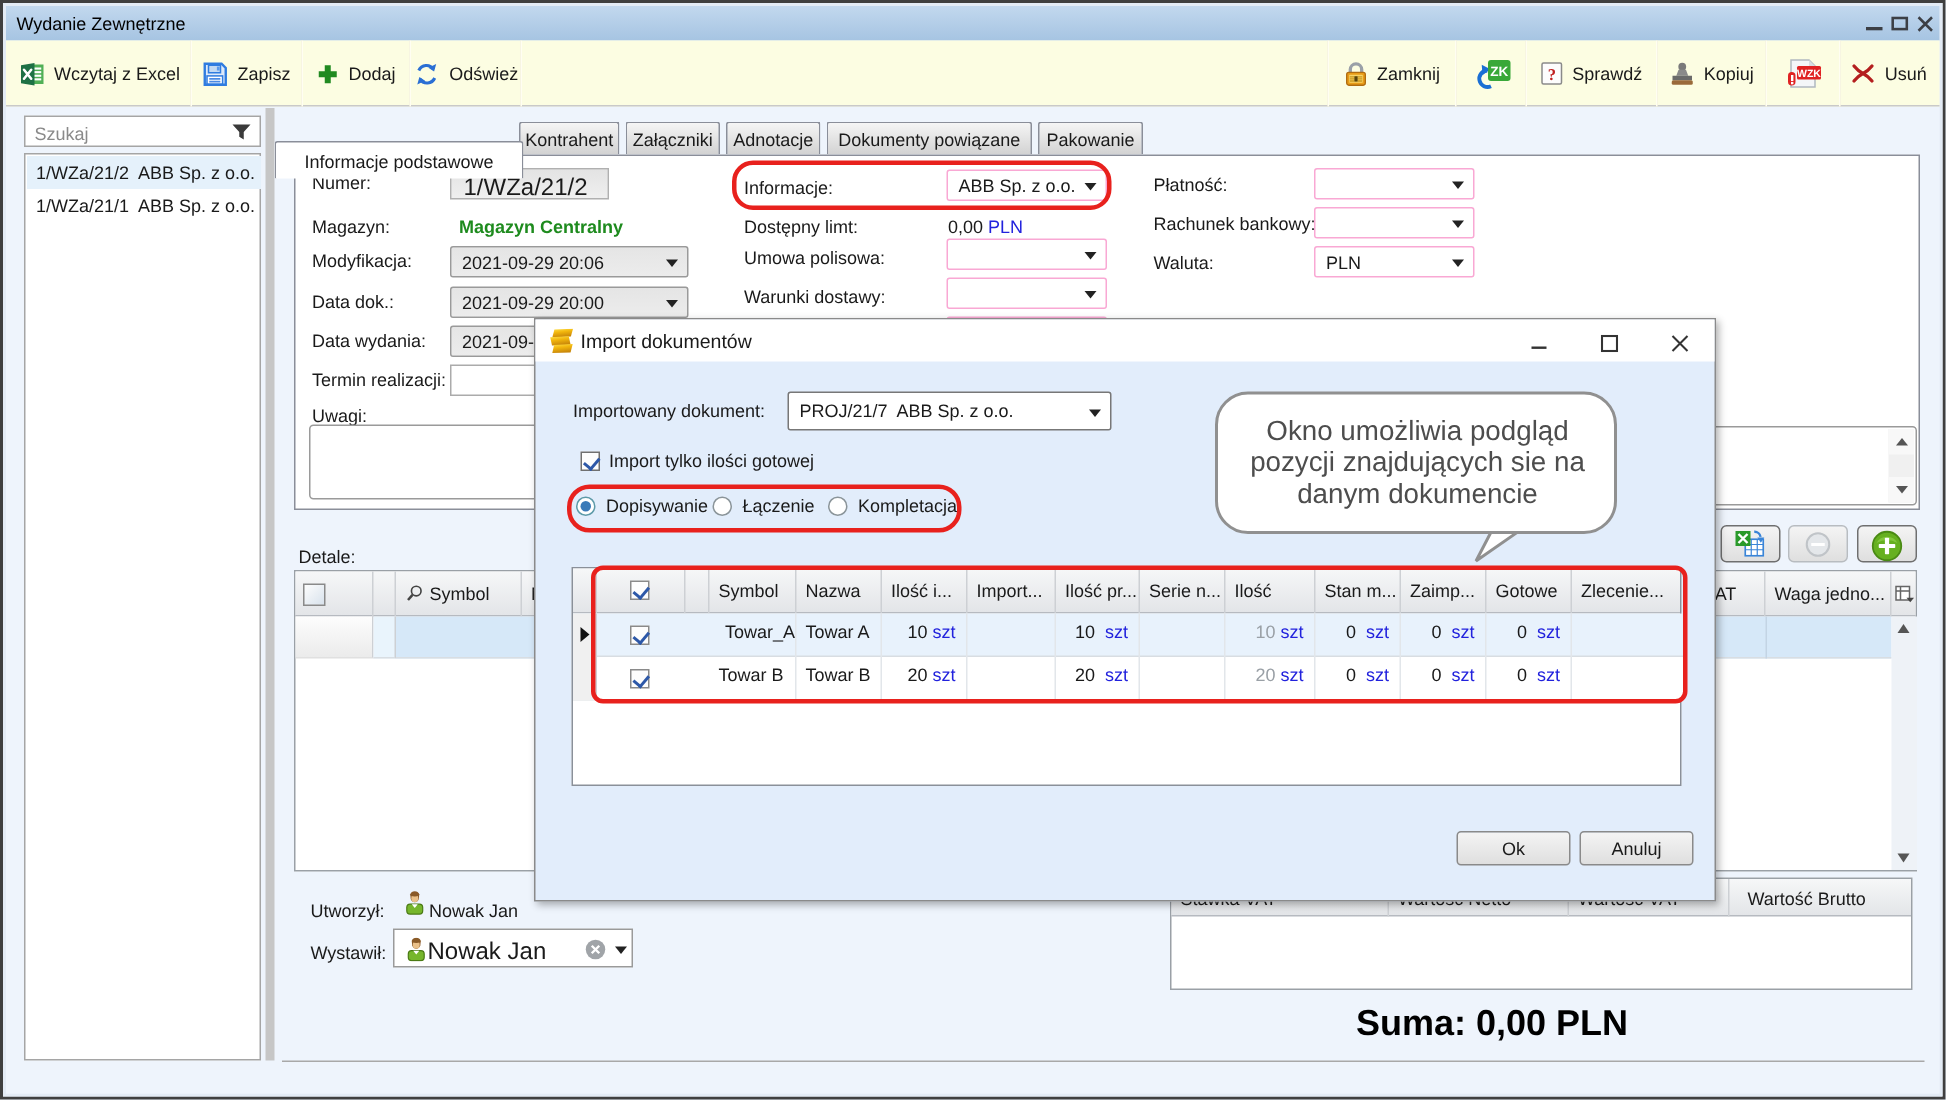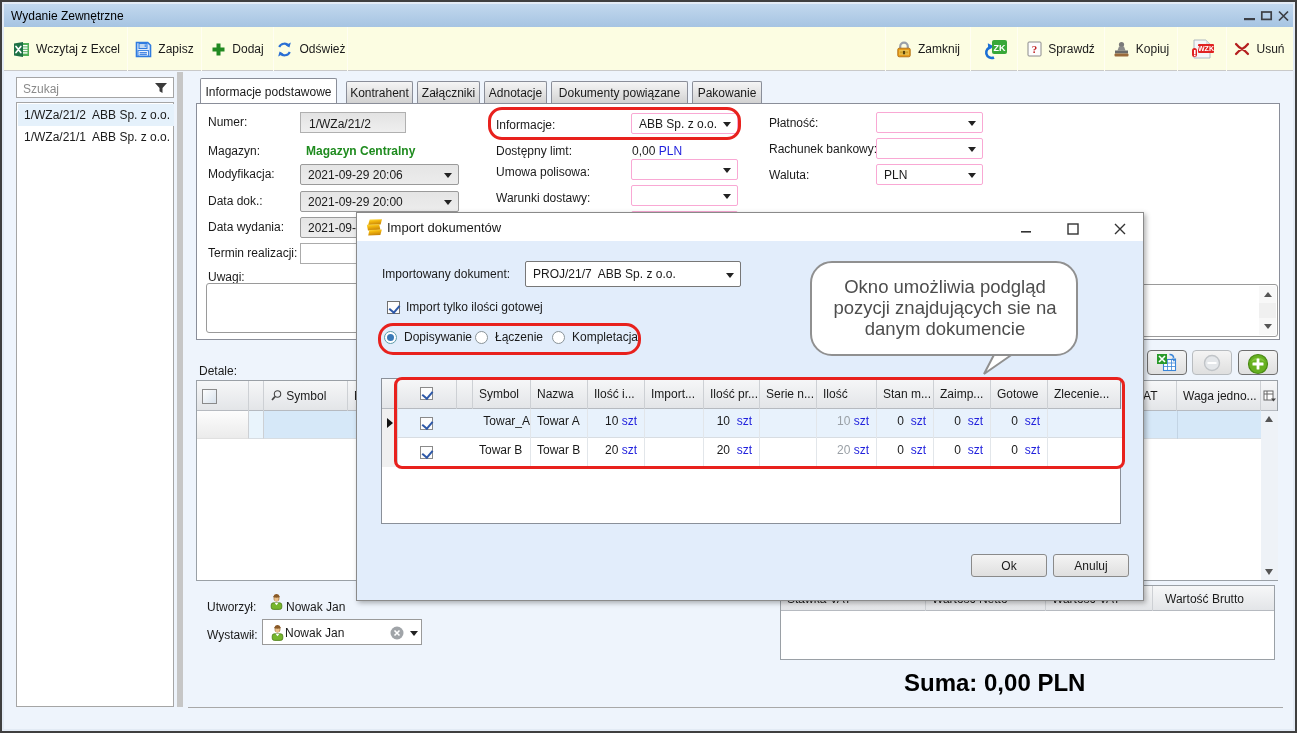--- a/index.html
+++ b/index.html
@@ -22,21 +22,21 @@
   .li1 { position:absolute; left:1px; top:1px; width:156px; height:22px; background:#e5f1fb; }
   .li { padding:4px 0 0 6px; font-size:12px; white-space:nowrap; }
   .splitter { position:absolute; left:173px; top:68px; width:6px; height:635px; background:#c6c6c6; }
 
   
   .tab { position:absolute; font-size:12px; text-align:center; border:1px solid #8a8e99; border-bottom:none; background:linear-gradient(#f5f5f5,#d2d2d2); padding-top:4px; height:22px; top:77px; border-radius:2px 2px 0 0; }
   .tab.active { background:#fff; height:25px; top:74px; z-index:3; padding-top:6px; }
   .formpanel { position:absolute; left:192px; top:99px; width:1084px; height:237px; background:#fff; border:1px solid #8a8e99; z-index:1; }
 
   label.fl { position:absolute; font-size:12px; color:#1a1a1a; white-space:nowrap; }
-  .tbx { position:absolute; border:1px solid #ababab; background:#fff; font-size:12px; }
+  .tbx { position:absolute; border:1px solid #ababab; background:#fff; font-size:16px; }
   .tbx.ro { background:linear-gradient(#e3e3e3,#efefef); border:1px solid #b0b0b0; }
   .ddl { position:absolute; background:linear-gradient(#e5e5e5,#ececec); border:1px solid #9a9a9a; border-radius:2px; font-size:12px; height:21px; }
   .ddl .v { position:absolute; left:7px; top:3px; white-space:nowrap; }
   .arr { position:absolute; right:6px; top:8px; width:0; height:0; border-left:4px solid transparent; border-right:4px solid transparent; border-top:5px solid #222; }
   .ddlw { background:#fff; border:1px solid #f9a8d4; }
   .green { color:#1e8b1e; font-weight:bold; }
   .blue { color:#2222dd; }
 
   
   .grid { position:absolute; background:#fff; border:1px solid #9aa0a6; }
@@ -187,21 +187,21 @@
         <path d="M1 2 h12 l-4.5 5 v5 l-3 -1.8 v-3.2 z" fill="#3a3a3a"></path>
       </svg>
   </div>
   <div class="listbox">
     <div class="li1"></div>
     <div class="li" style="position:absolute; left:1px; top:1px;">1/WZa/21/2&nbsp; ABB Sp. z o.o.</div>
     <div class="li" style="position:absolute; left:1px; top:23px;">1/WZa/21/1&nbsp; ABB Sp. z o.o.</div>
   </div>
   <div class="splitter"></div>
 
-  <div class="tab active" style="left:196px; width:137px;">Informacje podstawowe</div>
+  <div class="tab active" style="left:179px; width:166px;margin-top:16px;">Informacje podstawowe</div>
   <div class="tab" style="left:342px; width:67px;">Kontrahent</div>
   <div class="tab" style="left:413px; width:63px;">Załączniki</div>
   <div class="tab" style="left:480px; width:63px;">Adnotacje</div>
   <div class="tab" style="left:547px; width:137px;">Dokumenty powiązane</div>
   <div class="tab" style="left:688px; width:70px;">Pakowanie</div>
   <div class="formpanel" id="formpanel">
     <label class="fl" style="left:11px; top:11px;">Numer:</label>
     <div class="tbx ro" style="left:103px; top:8px; width:106px; height:21px; padding:4px 0 0 8px;">1/WZa/21/2</div>
     <label class="fl" style="left:11px; top:40px;">Magazyn:</label>
     <div class="fl green" style="position:absolute; left:109px; top:40px;">Magazyn Centralny</div>

